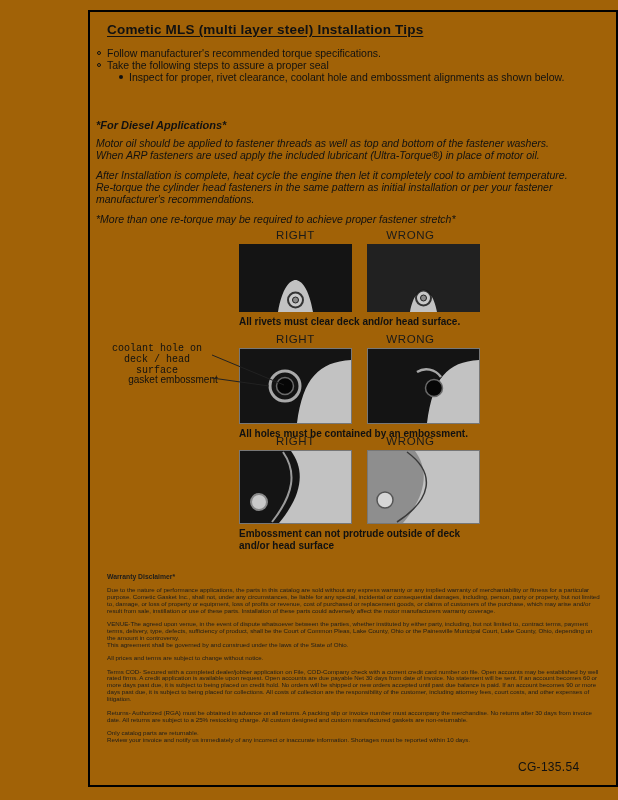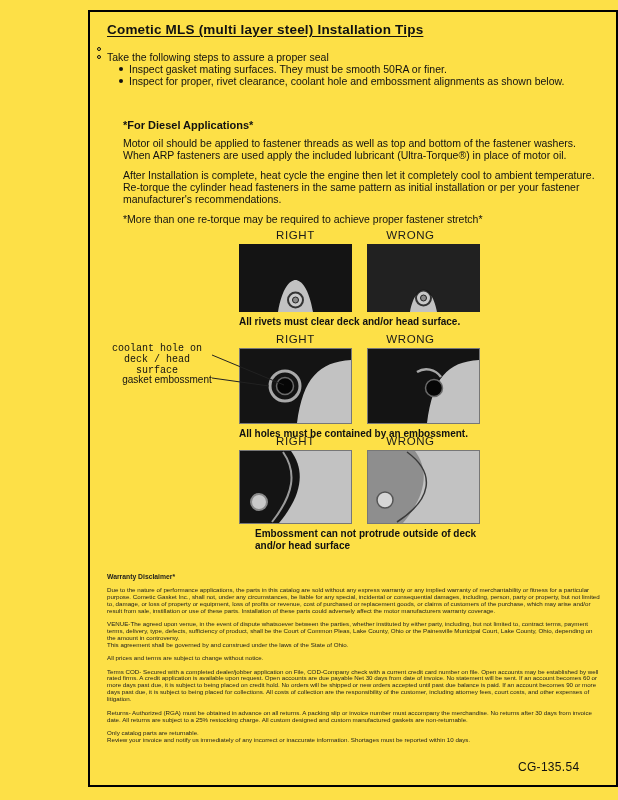--- a/index.html
+++ b/index.html
@@ -1,47 +1,47 @@
 <!DOCTYPE html>
 <html><head>
 <meta charset="utf-8">
 <style>
   * { margin:0; padding:0; box-sizing:border-box; }
   html,body { background:#ffffff; }
   .page {
-    position:relative; width:618px; height:800px; background:#fde047;
+    position:relative; width:618px; height:800px; background:#a16207;
     font-family:"Liberation Sans", sans-serif; color:#111; overflow:hidden;
   }
   .frame { position:absolute; left:88px; top:10px; right:0; bottom:13px; border:2px solid #000; }
   .title {
     position:absolute; left:107px; top:22px; font-size:13.5px; font-weight:bold;
     text-decoration:underline; text-underline-offset:2px; letter-spacing:0.2px;
   }
   .tips { position:absolute; left:97px; top:47px; width:492px; font-size:10.5px; }
   .tip { display:flex; align-items:center; line-height:12px; }
   .tip.sub { padding-left:22px; }
   .marker-open { width:4px; height:4px; border:1px solid #111; border-radius:50%; margin-right:6px; flex:0 0 auto; }
   .marker-fill { width:4px; height:4px; background:#111; border-radius:50%; margin-right:6px; flex:0 0 auto; }
 
-  .diesel { position:absolute; left:123px; top:119px; width:474px; font-size:10.5px; line-height:12px; }
+  .diesel { position:absolute; left:96px; top:119px; width:474px; font-size:10.5px; line-height:12px;font-style:italic; }
   .diesel-heading { font-weight:bold; font-size:11px; margin-bottom:6px; }
   .diesel p { margin:0 0 8px; }
 
   .diagrams { position:absolute; left:239px; top:229px; width:241px; }
   .diag-row { position:absolute; left:0; width:241px; }
   .col-heads { display:flex; gap:2px; margin-bottom:2px; }
   .col-heads span { width:113px; text-align:center; font-size:11.5px; letter-spacing:0.6px; color:#1a1a1a; line-height:13px; }
   .imgs { display:flex; gap:15px; }
   .imgs svg { display:block; }
   .caption { font-size:10px; line-height:12px; margin-top:4px; color:#111;font-weight:bold; }
-  .caption.narrow { width:232px;margin-left:16px; }
+  .caption.narrow { width:232px; }
 
   .side-label { position:absolute; font-size:10px; line-height:11px; text-align:center; color:#111; }
   .lbl-coolant { left:104px; top:343px; width:106px;font-family:Liberation Mono, monospace; }
-  .lbl-emboss  { left:112px; top:374px; width:110px; }
+  .lbl-emboss  { left:118px; top:374px; width:110px; }
   .label-arrows { position:absolute; left:212px; top:347px; }
 
   .warranty { position:absolute; left:107px; top:574px; width:494px; font-size:6.2px; line-height:6.9px; color:#1c1c1c; }
   .warranty-heading { font-weight:bold; font-size:6.8px; margin-bottom:6px; }
   .warranty p { margin:0 0 6.5px; }
   .warranty p.attach { margin-bottom:0; }
 
   .footer-code { position:absolute; left:518px; top:760px; font-size:12px; letter-spacing:0.3px; color:#111; }
 </style>
 </head>
@@ -49,28 +49,25 @@
 
 <div class="page">
 
   <div class="frame"></div>
 
   <div class="title">Cometic MLS (multi layer steel) Installation Tips</div>
 
   <div class="tips">
     <div class="tip">
       <span class="marker-open"></span>
+      <span>Follow manufacturer's recommended torque specifications.</span>
     </div>
     <div class="tip">
       <span class="marker-open"></span>
       <span>Take the following steps to assure a proper seal</span>
-    </div>
-    <div class="tip sub">
-      <span class="marker-fill"></span>
-      <span>Inspect gasket mating surfaces.  They must be smooth 50RA or finer.</span>
     </div>
     <div class="tip sub">
       <span class="marker-fill"></span>
       <span>Inspect for proper, rivet clearance, coolant hole and embossment alignments as shown below.</span>
     </div>
   </div>
 
   <div class="diesel">
     <div class="diesel-heading">*For Diesel Applications*</div>
     <p>Motor oil should be applied to fastener threads as well as top and bottom of the fastener washers. When ARP fasteners are used apply the included lubricant (Ultra-Torque®) in place of motor oil.</p>

